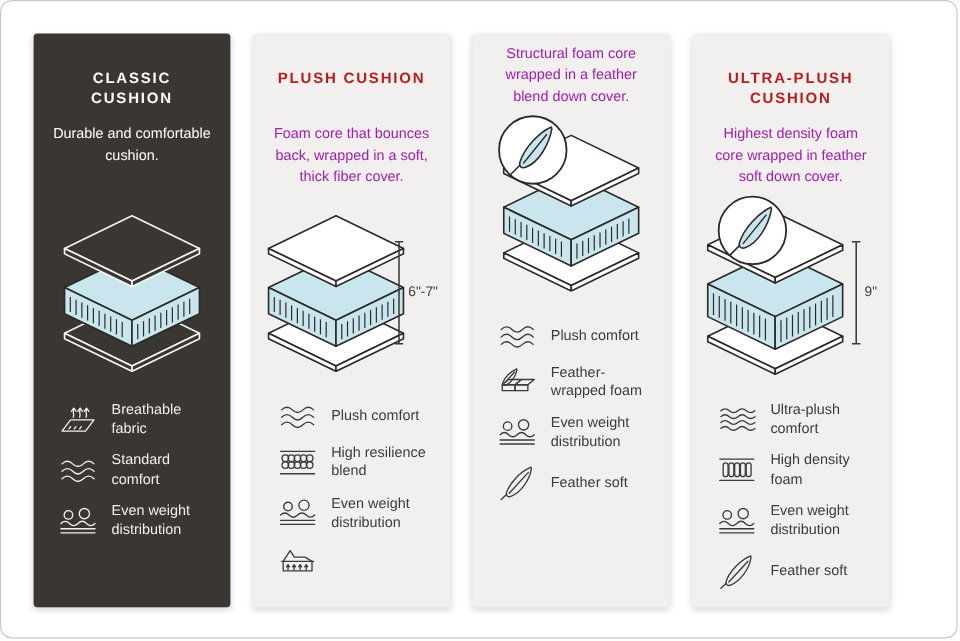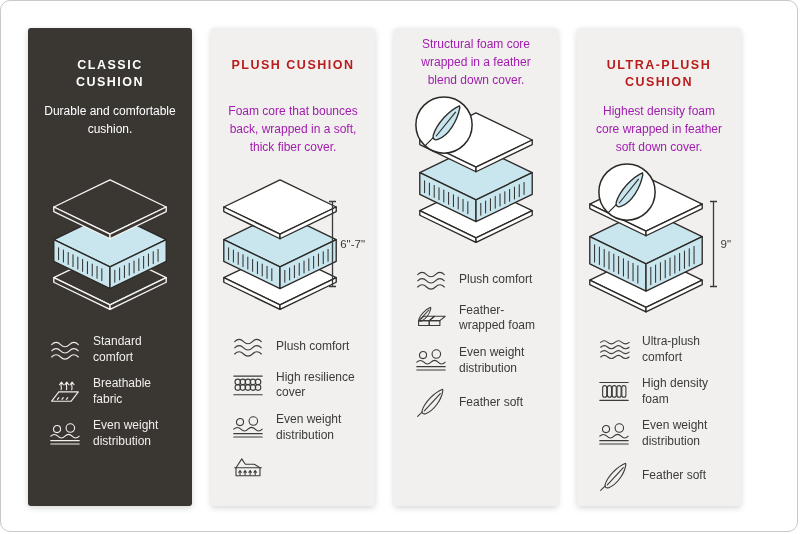--- a/index.html
+++ b/index.html
@@ -50,44 +50,44 @@
           <polygon points="75,2 137,32 75,62 13,32" fill="#3a3733" stroke="#f5f4f2" stroke-width="1.5" stroke-linejoin="round"></polygon>
           <polygon points="13,32 75,62 75,67 13,37" fill="#3a3733" stroke="#f5f4f2" stroke-width="1.5" stroke-linejoin="round"></polygon>
           <polygon points="137,32 75,62 75,67 137,37" fill="#3a3733" stroke="#f5f4f2" stroke-width="1.5" stroke-linejoin="round"></polygon>
         </svg>
     </div>
     <ul class="features">
       <li class="feature">
         <span class="f-icon">
           <svg viewBox="0 0 36 28">
               <g>
-                <path d="M3,8.5 Q8,3.5 13,8.5 T23,8.5 T33,8.5"></path>
-                <path d="M3,15.5 Q8,10.5 13,15.5 T23,15.5 T33,15.5"></path>
-                <path d="M3,22.5 Q8,17.5 13,22.5 T23,22.5 T33,22.5"></path>
-              </g>
-            </svg>
-        </span>
-        <span class="f-label">Standard comfort</span>
-      </li>
-      <li class="feature">
-        <span class="f-icon">
-          <svg viewBox="0 0 36 28">
-              <g>
                 <path d="M3,25 L11,14.5 L33,14.5 L25,25 Z"></path>
                 <path d="M9.5,23 l1.6,-2.1 M14.5,23 l1.6,-2.1 M19.5,23 l1.6,-2.1"></path>
                 <path d="M13.5,12 C15,10 12.5,7.5 14,4.5"></path>
                 <path d="M11.8,6.5 L14,3.5 L16.2,6.5"></path>
                 <path d="M19.5,12 C21,10 18.5,7.5 20,4.5"></path>
                 <path d="M17.8,6.5 L20,3.5 L22.2,6.5"></path>
                 <path d="M25.5,12 C27,10 24.5,7.5 26,4.5"></path>
                 <path d="M23.8,6.5 L26,3.5 L28.2,6.5"></path>
               </g>
             </svg>
         </span>
         <span class="f-label">Breathable fabric</span>
+      </li>
+      <li class="feature">
+        <span class="f-icon">
+          <svg viewBox="0 0 36 28">
+              <g>
+                <path d="M3,8.5 Q8,3.5 13,8.5 T23,8.5 T33,8.5"></path>
+                <path d="M3,15.5 Q8,10.5 13,15.5 T23,15.5 T33,15.5"></path>
+                <path d="M3,22.5 Q8,17.5 13,22.5 T23,22.5 T33,22.5"></path>
+              </g>
+            </svg>
+        </span>
+        <span class="f-label">Standard comfort</span>
       </li>
       <li class="feature">
         <span class="f-icon">
           <svg viewBox="0 0 36 28">
               <g>
                 <circle cx="9" cy="8" r="4"></circle>
                 <circle cx="24" cy="6.8" r="4.8"></circle>
                 <path d="M2,16 Q6,12 10,16 T18,16 T26,16 T34,16"></path>
                 <path d="M2,21 H34 M2,24.8 H34"></path>
               </g>
@@ -145,21 +145,21 @@
                 <circle cx="23.6" cy="10" r="3.1"></circle>
                 <circle cx="29.3" cy="10" r="3.1"></circle>
                 <circle cx="6.5" cy="16.4" r="3.1"></circle>
                 <circle cx="12.2" cy="16.4" r="3.1"></circle>
                 <circle cx="17.9" cy="16.4" r="3.1"></circle>
                 <circle cx="23.6" cy="16.4" r="3.1"></circle>
                 <circle cx="29.3" cy="16.4" r="3.1"></circle>
               </g>
             </svg>
         </span>
-        <span class="f-label">High resilience cover</span>
+        <span class="f-label">High resilience blend</span>
       </li>
       <li class="feature">
         <span class="f-icon">
           <svg viewBox="0 0 36 28">
               <g>
                 <circle cx="9" cy="8" r="4"></circle>
                 <circle cx="24" cy="6.8" r="4.8"></circle>
                 <path d="M2,16 Q6,12 10,16 T18,16 T26,16 T34,16"></path>
                 <path d="M2,21 H34 M2,24.8 H34"></path>
               </g>

